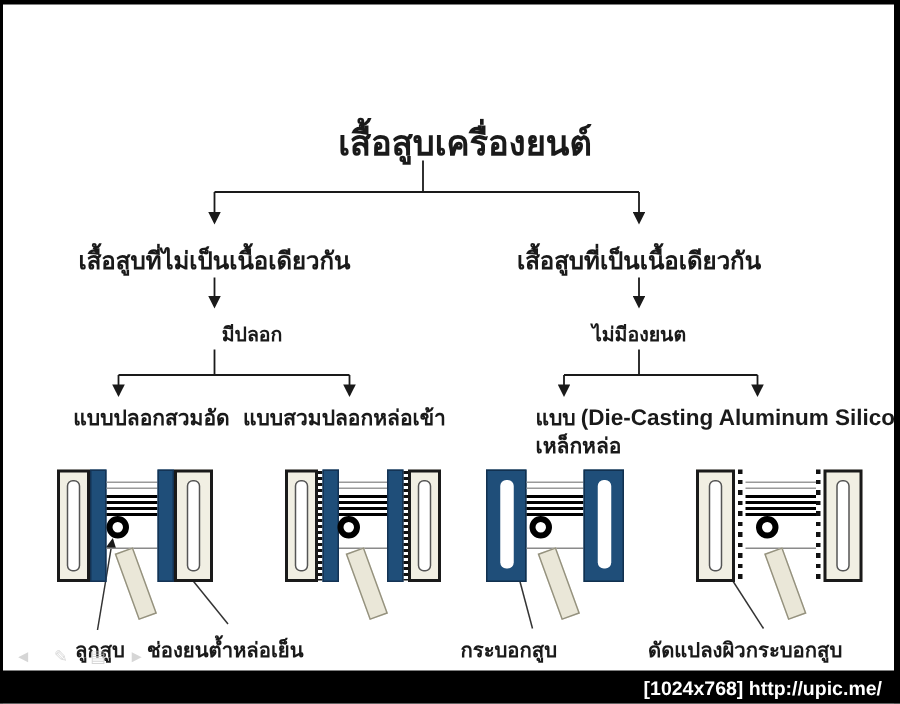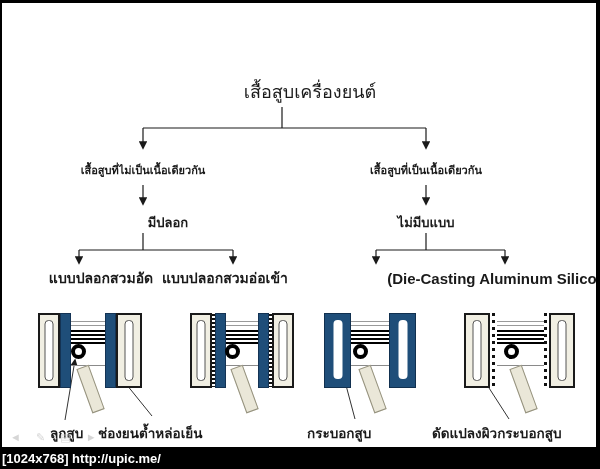--- a/index.html
+++ b/index.html
@@ -18,22 +18,22 @@
   .badge {
     position:absolute; left:8px; top:36px; width:179px; height:41px;
     background:linear-gradient(105deg,#fbfbfb 0%,#e6e6e6 40%,#a6a6a6 100%);
     box-shadow:3px 3px 4px rgba(0,0,0,0.35);
     display:flex; align-items:center; justify-content:center;
     font-size:19px; font-weight:bold; color:#111; white-space:nowrap;
   }
 
   .txt { position:absolute; color:#1a1a1a; white-space:nowrap; }
   .center { transform:translateX(-50%); text-align:center; }
-  .root-label { font-size:18px; font-weight:400; }
-  .branch-label { font-size:11px; font-weight:600; }
+  .root-label { font-size:23px; font-weight:700; }
+  .branch-label { font-size:16px; font-weight:600; }
   .node-label { font-size:13px; font-weight:600; }
   .leaf-label { font-size:14px; font-weight:bold; line-height:19px; }
   .leaf-sub { font-size:15px; font-weight:bold; }
   .callout-label { font-size:13.5px; font-weight:bold; }
 
   
   .diagram { position:absolute; top:310px; height:75px; }
   .d-block { position:absolute; top:0; height:75px; background:var(--block_cream,#f1efe3); border:2px solid #1a1a1a; }
   .d-block.blue { background:var(--sleeve_blue,#1f4e79); border:1px solid #11304f; }
   .d-slot { position:absolute; left:50%; transform:translateX(-50%); top:5px; bottom:5px; width:9px;
@@ -52,21 +52,21 @@
   .skirt { position:absolute; top:52px; left:0; right:0; height:1px; background:#8a8a8a; }
   .rod { position:absolute; top:54px; left:calc(50% - 12px); width:13px; height:47px;
          background:var(--rod_beige,#eae7d8); border:1px solid #95927f;
          transform-origin:top center; transform:rotate(-20deg); }
 
   
   .ghost-icons { position:absolute; left:8px; top:428px; font-size:11px; color:#c9c9c9; opacity:0.75; letter-spacing:6px; }
 
   
   .footer-bar { position:absolute; left:0; right:0; bottom:0; height:22px; background:#000;
-                display:flex; align-items:center; padding-right:8px; }
+                display:flex; align-items:center; justify-content:flex-end; padding-right:8px; }
   .footer-bar span { color:#fff; font-size:13px; font-weight:bold; }
 </style>
 </head>
 <body>
 
 <div class="slide">
 
   <svg class="lines" viewBox="0 0 600 469">
     <defs>
       <marker id="arr" viewBox="0 0 10 10" refX="8" refY="5" markerWidth="7" markerHeight="7" orient="auto">
@@ -97,25 +97,29 @@
     </g>
   </svg>
 
 
   <div class="txt center root-label" style="left:308px; top:74px;">เสื้อสูบเครื่องยนต์</div>
 
   <div class="txt center branch-label" style="left:141px; top:158px;">เสื้อสูบที่ไม่เป็นเนื้อเดียวกัน</div>
   <div class="txt center branch-label" style="left:424px; top:158px;">เสื้อสูบที่เป็นเนื้อเดียวกัน</div>
 
   <div class="txt center node-label" style="left:141px; top:209px;margin-left:25px;">มีปลอก</div>
-  <div class="txt center node-label" style="left:424px; top:209px;">ไม่มีบแบบ</div>
+  <div class="txt center node-label" style="left:424px; top:209px;">ไม่มีองยนต</div>
 
   <div class="txt center leaf-label" style="left:86px; top:266px;margin-left:13px;">แบบปลอกสวมอัด</div>
   <div class="txt leaf-label" style="left:160px; top:266px;">
-    <div>แบบปลอกสวมอ่อเข้า</div>
+    <div>แบบสวมปลอกหล่อเข้า</div>
+  </div>
+  <div class="txt leaf-label" style="left:355px; top:266px;">
+    <div>แบบ</div>
+    <div>เหล็กหล่อ</div>
   </div>
   <div class="txt center leaf-label" style="left:497px; top:266px;">
     <div class="leaf-sub">(Die-Casting Aluminum Silicon)</div>
   </div>
 
   <div class="diagram" style="left:36px; width:104px;">
     <div class="d-block" style="left:0; width:22px;">
         <div class="d-slot"></div>
       </div>
     <div class="d-bar" style="left:22px;"></div>

